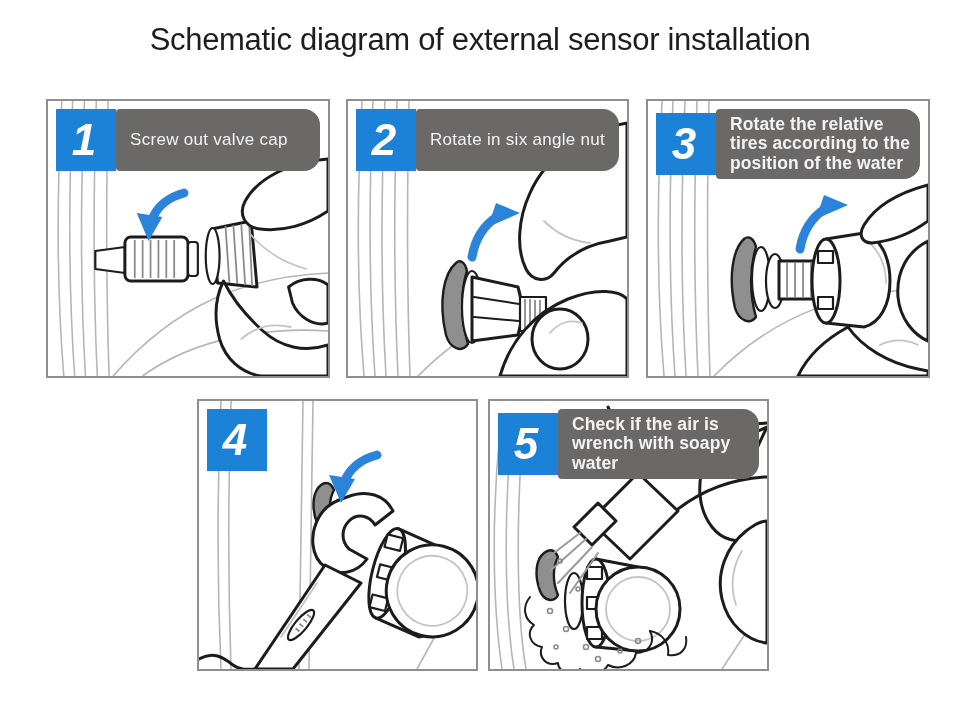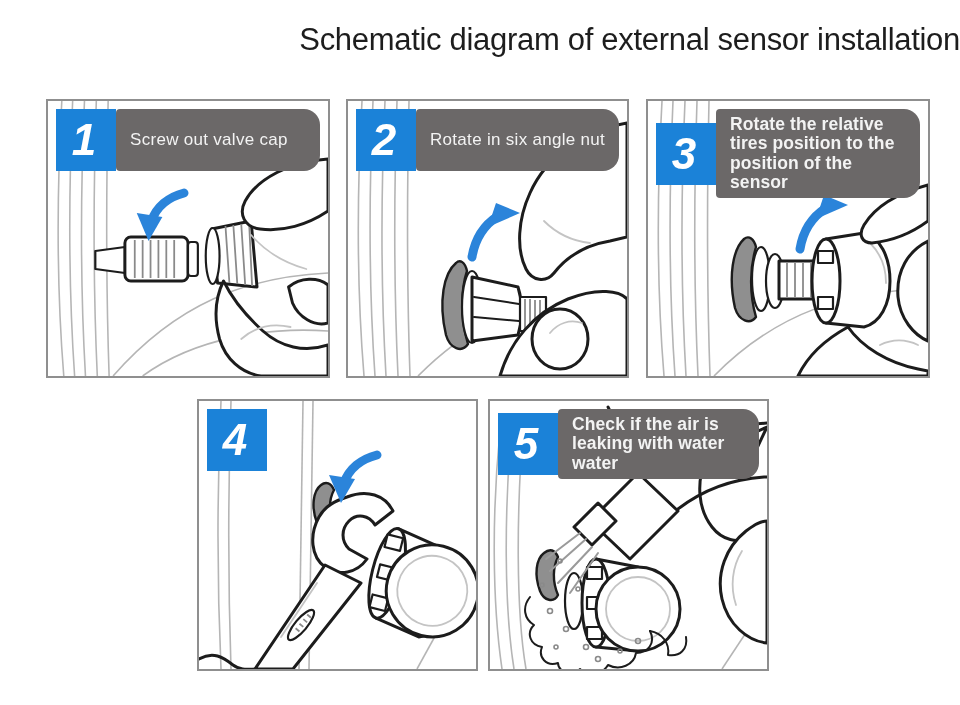--- a/index.html
+++ b/index.html
@@ -1,19 +1,19 @@
 <!DOCTYPE html>
 <html style="--step-badge: #1b82d8; --label-banner: #6b6868; --arrow: #2b84da; --line-art: #1c1c1c; --rim-lines: #b5b5b5;"><head>
 <meta charset="utf-8">
 <style>
   html,body{margin:0;padding:0;background:#ffffff;}
   body{width:960px;height:705px;overflow:hidden;position:relative;
        font-family:"Liberation Sans",sans-serif;}
   .stage{position:absolute;inset:0;background:#fff;}
-  h1.title{position:absolute;left:0;right:0;top:22px;margin:0;text-align:right;
+  h1.title{position:absolute;left:0;right:0;top:22px;margin:0;text-align:center;
        font-size:31px;font-weight:400;color:#1d1d1d;letter-spacing:-0.3px;}
   .panel{position:absolute;background:#fff;border:2px solid #8f8f8f;overflow:hidden;}
   .p1{left:46px;top:99px;width:280px;height:275px;}
   .p2{left:346px;top:99px;width:279px;height:275px;}
   .p3{left:646px;top:99px;width:280px;height:275px;}
   .p4{left:197px;top:399px;width:277px;height:268px;}
   .p5{left:488px;top:399px;width:277px;height:268px;}
   .panel svg.art{position:absolute;inset:0;width:100%;height:100%;z-index:1;}
   .hdr{position:absolute;left:8px;right:8px;top:8px;display:flex;align-items:center;z-index:2;}
   .num{width:60px;height:62px;flex:0 0 60px;background:var(--step-badge,#1b82d8);
@@ -156,21 +156,21 @@
         <path class="lt" d="M232,244 C244,238 258,238 270,244"></path>
       </g>
       <g transform="translate(146,92)">
         <path class="astroke" d="M6,56 C9,38 18,24 32,15"></path>
         <polygon class="afill" points="22,26 30,2 54,12"></polygon>
       </g>
     </svg>
     <div class="hdr">
       <div class="num">3</div>
       <div class="lbl">
-        <span>Rotate the relative tires position to the position of the sensor</span>
+        <span>Rotate the relative tires according to the position of the water</span>
       </div>
     </div>
   </section>
 
   <section class="panel p4">
     <svg class="art" viewBox="0 0 277 268" preserveAspectRatio="none">
       <g class="rim">
         <path d="M22,0 C18,90 18,180 22,268"></path>
           <path d="M32,0 C29,90 29,180 32,268"></path>
         <path d="M104,0 L100,268"></path>
@@ -258,17 +258,17 @@
           <circle cx="148" cy="240" r="2.5"></circle>
             <circle cx="88" cy="188" r="2"></circle>
           <circle cx="70" cy="160" r="2"></circle>
             <circle cx="52" cy="184" r="2"></circle>
         </g>
       </g>
     </svg>
     <div class="hdr">
       <div class="num">5</div>
       <div class="lbl">
-        <span>Check if the air is leaking with water water</span>
+        <span>Check if the air is wrench with soapy water</span>
       </div>
     </div>
   </section>
 </div>
 
 </body></html>

